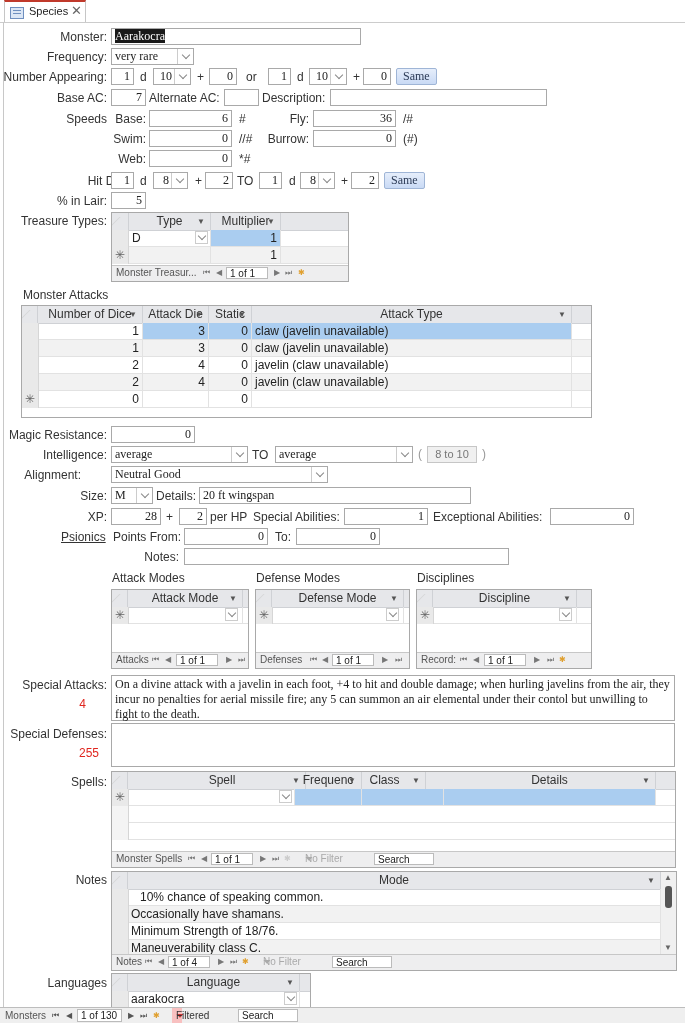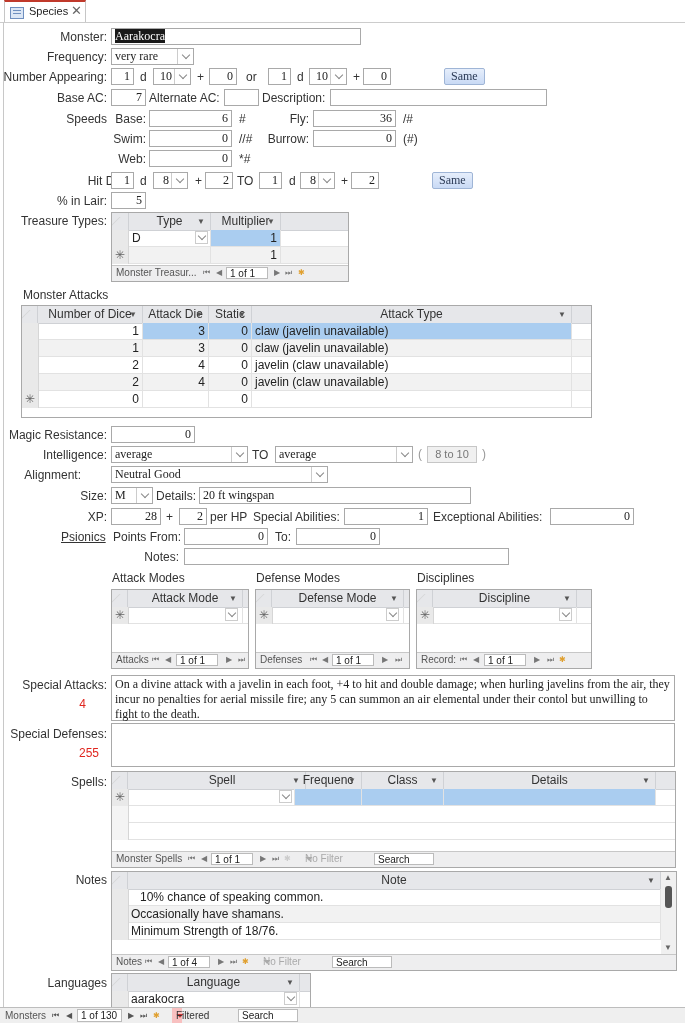--- a/index.html
+++ b/index.html
@@ -9,21 +9,21 @@
   .lbl-l{text-align:left;}
   .txt{position:absolute;white-space:nowrap;font-size:12px;color:#333;}
   .box{position:absolute;border:1px solid #a9a9a9;background:#fff;height:17px;box-sizing:border-box;
        font-family:"Liberation Serif",serif;font-size:12px;line-height:15px;padding:0 3px;overflow:hidden;white-space:nowrap;}
   .num{text-align:right;}
   .combo .dd{position:absolute;right:0;top:0;width:15px;height:15px;border-left:1px solid #ccc;
        background:#fff;display:flex;align-items:center;justify-content:center;}
   .chev{width:5px;height:5px;border-right:1px solid #888;border-bottom:1px solid #888;transform:rotate(45deg);margin-top:-3px;}
   .btn-same{position:absolute;height:17px;box-sizing:border-box;border:1px solid #9fb5d6;border-radius:2px;
        background:linear-gradient(#e6eefb,#c9daf5);font-family:"Liberation Serif",serif;font-size:12px;line-height:15px;
-       padding:0 6px;color:#2b3a55;cursor:pointer;margin-left:48px;}
+       padding:0 6px;color:#2b3a55;cursor:pointer;}
   .tabstrip{position:absolute;left:0;top:0;width:685px;height:22px;background:#fff;border-bottom:1px solid #ccc;}
   .tab{position:absolute;left:4px;top:0;width:82px;height:22px;box-sizing:border-box;border:1px solid #c6c6c6;border-bottom:none;
        border-top:2px solid #c0392b;background:#fff;}
   .tab .ticon{position:absolute;left:5px;top:5px;width:12px;height:10px;border:1px solid #6f8fbf;background:#dbe6f5;}
   .tab .ticon:before{content:"";position:absolute;left:2px;top:2px;width:8px;height:1px;background:#6f8fbf;box-shadow:0 3px 0 #6f8fbf;}
   .tab .tlabel{position:absolute;left:24px;top:3px;font-size:11px;color:#222;}
   .tab .tclose{position:absolute;left:66px;top:1px;font-size:13px;color:#666;}
   .leftbar{position:absolute;left:0;top:22px;width:3px;height:985px;border-right:1px solid #c8c8c8;}
   
   .ds{position:absolute;border:1px solid #a9a9a9;background:#fff;box-sizing:border-box;overflow:hidden;}
@@ -351,21 +351,21 @@
 <div class="memo" style="left:111px;top:723px;width:564px;height:44px;"></div>
 
 <span class="lbl" style="right:578px;top:775px;">Spells:</span>
 <div class="ds" style="left:111px;top:771px;width:565px;height:97px;">
   <div class="hdr">
     <div class="hc" style="left:0;width:16px;">
         <span class="corner"></span>
       </div>
     <div class="hc" style="left:27px;width:167px;"><span>Spell</span><span class="sa">▼</span></div>
     <div class="hc" style="left:183px;width:67px;"><span>Frequenc</span><span class="sa">▼</span></div>
-    <div class="hc" style="left:250px;width:82px;"><span>Class</span><span class="sa">▼</span></div>
+    <div class="hc" style="left:232px;width:82px;"><span>Class</span><span class="sa">▼</span></div>
     <div class="hc" style="left:332px;width:212px;"><span>Details</span><span class="sa">▼</span></div>
   </div>
   <div class="row" style="top:17px;">
     <div class="sel">✳</div>
     <div class="cell" style="left:16px;width:167px;">
         <span style="position:absolute;right:2px;top:1px;width:13px;height:13px;border:1px solid #ccc;box-sizing:border-box;display:flex;align-items:center;justify-content:center;">
           <span class="chev"></span>
         </span>
       </div>
     <div class="cell hi" style="left:183px;width:67px;"></div>
@@ -393,33 +393,37 @@
     <span class="srch" style="left:262px;width:60px;">Search</span>
   </div>
 </div>
 
 <span class="lbl" style="right:578px;top:873px;">Notes</span>
 <div class="ds" style="left:111px;top:871px;width:566px;height:100px;">
   <div class="hdr" style="right:15px;">
     <div class="hc" style="left:0;width:16px;">
         <span class="corner"></span>
       </div>
-    <div class="hc" style="left:16px;width:533px;"><span>Note</span><span class="sa">▼</span></div>
+    <div class="hc" style="left:16px;width:533px;"><span>Mode</span><span class="sa">▼</span></div>
   </div>
   <div class="row" style="top:17px;right:15px;">
       <div class="sel"></div>
       <div class="cell" style="left:16px;width:533px;padding-left:12px;">10% chance of speaking common.</div>
     </div>
   <div class="row alt" style="top:34px;right:15px;">
       <div class="sel"></div>
       <div class="cell" style="left:16px;width:533px;">Occasionally have shamans.</div>
     </div>
   <div class="row" style="top:51px;right:15px;">
       <div class="sel"></div>
       <div class="cell" style="left:16px;width:533px;">Minimum Strength of 18/76.</div>
+    </div>
+  <div class="row alt" style="top:68px;right:15px;">
+      <div class="sel"></div>
+      <div class="cell" style="left:16px;width:533px;">Maneuverability class C.</div>
     </div>
   <div class="vscroll" style="right:0;top:0;height:84px;">
     <span style="position:absolute;left:3px;top:1px;font-size:8px;color:#666;">▲</span>
     <span style="position:absolute;left:4px;top:14px;width:7px;height:22px;border-radius:3px;background:#555;"></span>
     <span style="position:absolute;left:3px;top:71px;font-size:8px;color:#666;">▼</span>
   </div>
   <div class="nav">
     <span style="left:4px;">Notes</span>
     <span class="ar" style="left:33px;">⏮</span>
     <span class="ar" style="left:46px;">◀</span>

